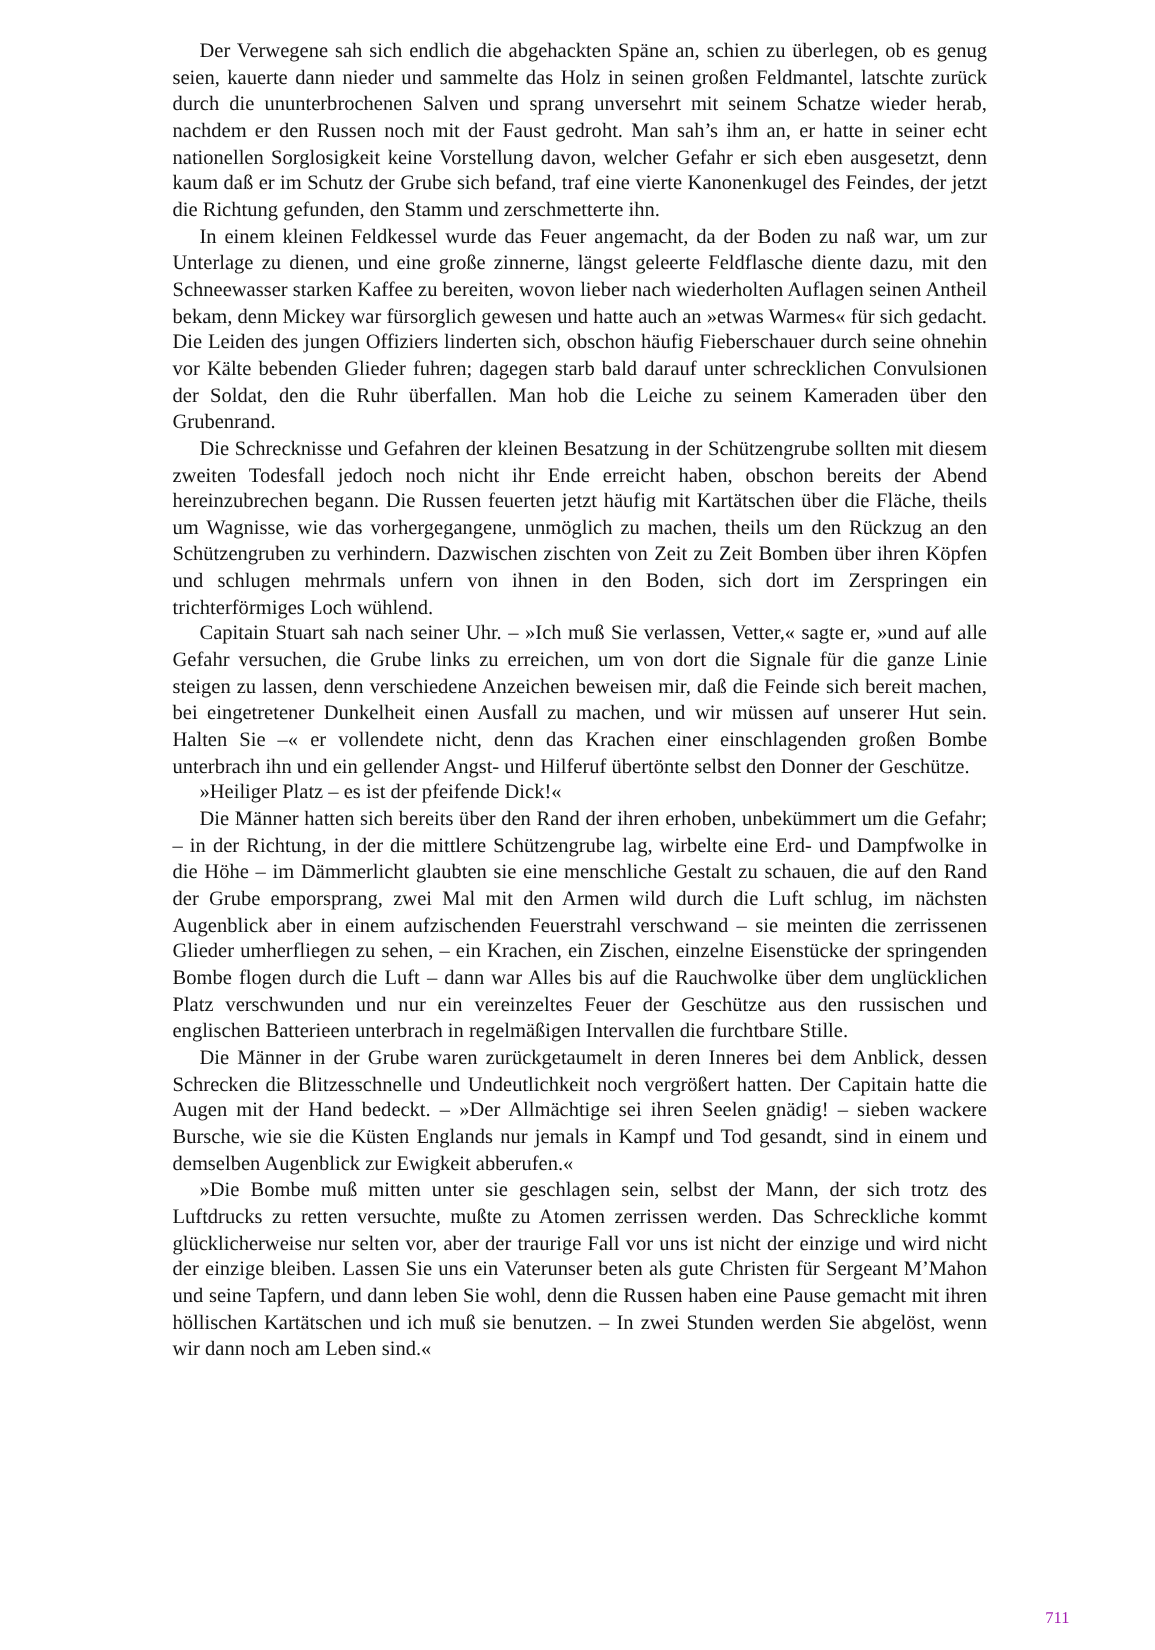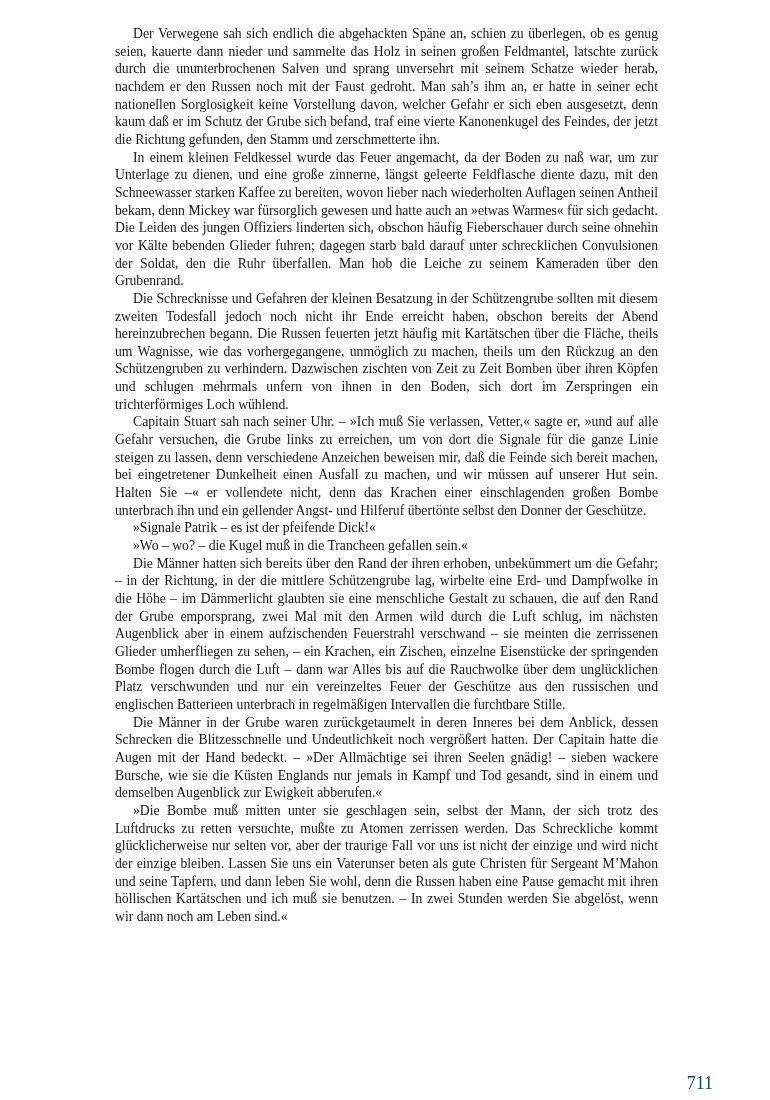--- a/index.html
+++ b/index.html
@@ -32,33 +32,32 @@
     margin: 0;
     padding: 0;
     text-indent: 18px;
   }
   .italic {
   }
   .page-number {
     position: absolute;
     top: 1073px;
     right: 57px;
-    font-size: 18px;
-    color: #0c4a6e;
+    font-size: 11px;
+    color: #a21caf;
   }
 </style>
 </head>
 <body>
 
 <div class="page">
   <div class="text-block">
       <p><span>Der Verwegene sah sich endlich die abgehackten Späne an, schien zu überlegen, ob es genug seien, kauerte dann nieder und sammelte das Holz in seinen großen Feldmantel, latschte zurück durch die ununterbrochenen Salven und sprang unversehrt mit seinem Schatze wieder herab, nachdem er den Russen noch mit der Faust gedroht. Man sah’s ihm an, er hatte in seiner echt nationellen Sorglosigkeit keine Vorstellung davon, welcher Gefahr er sich eben ausgesetzt, denn kaum daß er im Schutz der Grube sich befand, traf eine vierte Kanonenkugel des Feindes, der jetzt die Richtung gefunden, den Stamm und zerschmetterte ihn.</span></p>
       <p><span>In einem kleinen Feldkessel wurde das Feuer angemacht, da der Boden zu naß war, um zur Unterlage zu dienen, und eine große zinnerne, längst geleerte Feldflasche diente dazu, mit den Schneewasser starken Kaffee zu bereiten, wovon lieber nach wiederholten Auflagen seinen Antheil bekam, denn Mickey war fürsorglich gewesen und hatte auch an »etwas Warmes« für sich gedacht. Die Leiden des jungen Offiziers linderten sich, obschon häufig Fieberschauer durch seine ohnehin vor Kälte bebenden Glieder fuhren; dagegen starb bald darauf unter schrecklichen Convulsionen der Soldat, den die Ruhr überfallen. Man hob die Leiche zu seinem Kameraden über den Grubenrand.</span></p>
       <p><span>Die Schrecknisse und Gefahren der kleinen Besatzung in der Schützengrube sollten mit diesem zweiten Todesfall jedoch noch nicht ihr Ende erreicht haben, obschon bereits der Abend hereinzubrechen begann. Die Russen feuerten jetzt häufig mit Kartätschen über die Fläche, theils um Wagnisse, wie das vorhergegangene, unmöglich zu machen, theils um den Rückzug an den Schützengruben zu verhindern. Dazwischen zischten von Zeit zu Zeit Bomben über ihren Köpfen und schlugen mehrmals unfern von ihnen in den Boden, sich dort im Zerspringen ein trichterförmiges Loch wühlend.</span></p>
       <p><span>Capitain </span><span class="italic">Stuart</span><span> sah nach seiner Uhr. – »Ich muß Sie verlassen, Vetter,« sagte er, »und auf alle Gefahr versuchen, die Grube links zu erreichen, um von dort die Signale für die ganze Linie steigen zu lassen, denn verschiedene Anzeichen beweisen mir, daß die Feinde sich bereit machen, bei eingetretener Dunkelheit einen Ausfall zu machen, und wir müssen auf unserer Hut sein. Halten Sie –« er vollendete nicht, denn das Krachen einer einschlagenden großen Bombe unterbrach ihn und ein gellender Angst- und Hilferuf übertönte selbst den Donner der Geschütze.</span></p>
-      <p><span>»Signale Patrik – es ist der pfeifende Dick!«</span></p>
-      <p><span>»Wo – wo? – die Kugel muß in die Trancheen gefallen sein.«</span></p>
+      <p><span>»Heiliger Platz – es ist der pfeifende Dick!«</span></p>
       <p><span>Die Männer hatten sich bereits über den Rand der ihren erhoben, unbekümmert um die Gefahr; – in der Richtung, in der die mittlere Schützengrube lag, wirbelte eine Erd- und Dampfwolke in die Höhe – im Dämmerlicht glaubten sie eine menschliche Gestalt zu schauen, die auf den Rand der Grube emporsprang, zwei Mal mit den Armen wild durch die Luft schlug, im nächsten Augenblick aber in einem aufzischenden Feuerstrahl verschwand – sie meinten die zerrissenen Glieder umherfliegen zu sehen, – ein Krachen, ein Zischen, einzelne Eisenstücke der springenden Bombe flogen durch die Luft – dann war Alles bis auf die Rauchwolke über dem unglücklichen Platz verschwunden und nur ein vereinzeltes Feuer der Geschütze aus den russischen und englischen Batterieen unterbrach in regelmäßigen Intervallen die furchtbare Stille.</span></p>
       <p><span>Die Männer in der Grube waren zurückgetaumelt in deren Inneres bei dem Anblick, dessen Schrecken die Blitzesschnelle und Undeutlichkeit noch vergrößert hatten. Der Capitain hatte die Augen mit der Hand bedeckt. – »Der Allmächtige sei ihren Seelen gnädig! – sieben wackere Bursche, wie sie die Küsten Englands nur jemals in Kampf und Tod gesandt, sind in einem und demselben Augenblick zur Ewigkeit abberufen.«</span></p>
       <p><span>»Die Bombe muß mitten unter sie geschlagen sein, selbst der Mann, der sich trotz des Luftdrucks zu retten versuchte, mußte zu Atomen zerrissen werden. Das Schreckliche kommt glücklicherweise nur selten vor, aber der traurige Fall vor uns ist nicht der einzige und wird nicht der einzige bleiben. Lassen Sie uns ein Vaterunser beten als gute Christen für Sergeant M’Mahon und seine Tapfern, und dann leben Sie wohl, denn die Russen haben eine Pause gemacht mit ihren höllischen Kartätschen und ich muß sie benutzen. – In zwei Stunden werden Sie abgelöst, wenn wir dann noch am Leben sind.«</span></p>
     </div>
   <span class="page-number">711</span>
 </div>
 
 </body></html>

